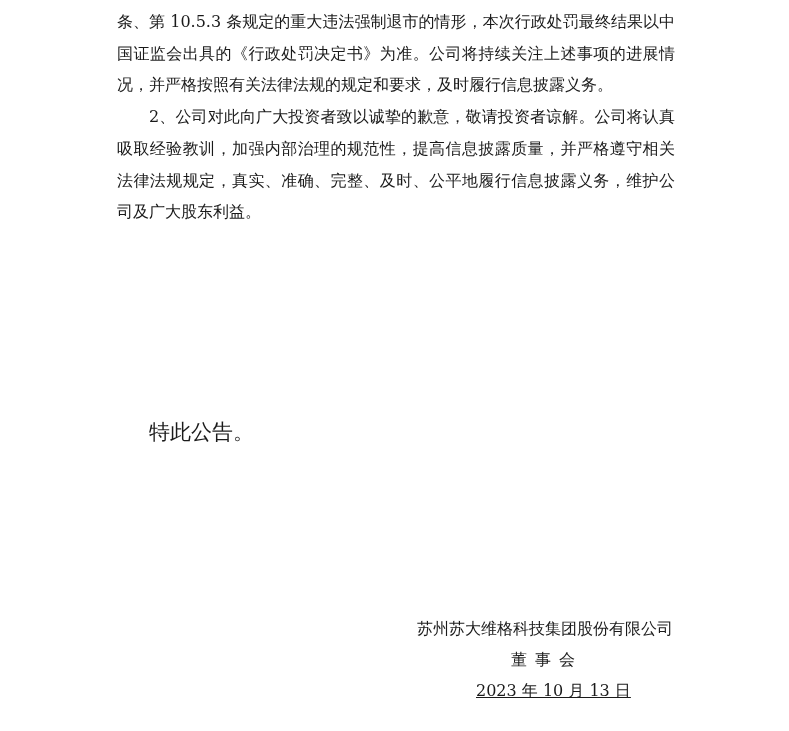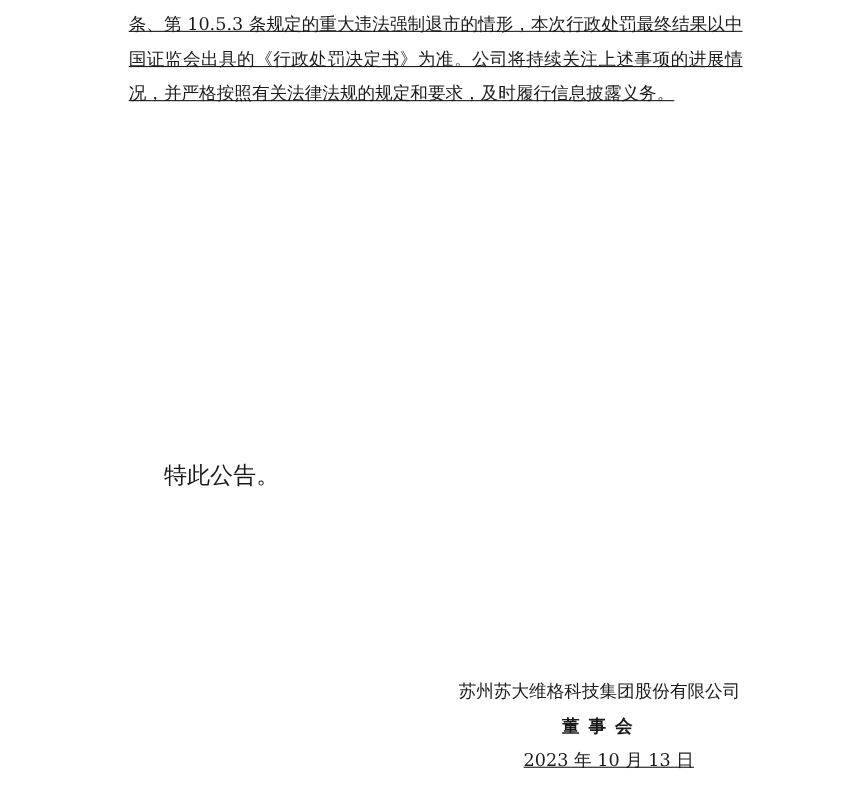--- a/index.html
+++ b/index.html
@@ -6,41 +6,42 @@
   body {
     width: 789px; height: 731px; position: relative; overflow: hidden;
     font-family: "DejaVu Serif", "Liberation Serif", serif;
     color: #1a1a1a;
   }
   .page { position: absolute; left: 0; top: 0; width: 789px; height: 731px; }
   .body-text {
     position: absolute; left: 117px; width: 558px; top: 6px;
     font-size: 16px; line-height: 31.7px; text-align: justify;
   }
-  .para { margin: 0; text-indent: 0; text-decoration: underline; }
+  .para { margin: 0; text-indent: 0; }
   .para.indent { text-indent: 32px; }
   .closing {
     position: absolute; left: 149px; top: 417px;
     font-size: 21px; line-height: 31.7px;
   }
   .signature {
     position: absolute; left: 400px; width: 360px; top: 613px;
     font-size: 16px; line-height: 31px;
   }
   .sig-line { position: absolute; white-space: nowrap; text-align: right; }
   .sig-company { left: 17px; top: 0; }
-  .sig-board { left: 111px; top: 31px; letter-spacing: 8px; font-weight: bold; }
+  .sig-board { left: 111px; top: 31px; letter-spacing: 8px; }
   .sig-date { left: 76px; top: 62px; text-decoration: underline; }
 </style>
 </head>
 <body>
 
 <div class="page">
   <div class="body-text">
     <p class="para">条、第 10.5.3 条规定的重大违法强制退市的情形，本次行政处罚最终结果以中国证监会出具的《行政处罚决定书》为准。公司将持续关注上述事项的进展情况，并严格按照有关法律法规的规定和要求，及时履行信息披露义务。</p>
+    <p class="para indent">2、公司对此向广大投资者致以诚挚的歉意，敬请投资者谅解。公司将认真吸取经验教训，加强内部治理的规范性，提高信息披露质量，并严格遵守相关法律法规规定，真实、准确、完整、及时、公平地履行信息披露义务，维护公司及广大股东利益。</p>
   </div>
 
   <div class="closing">特此公告。</div>
 
   <div class="signature">
     <div class="sig-line sig-company">苏州苏大维格科技集团股份有限公司</div>
     <div class="sig-line sig-board">董事会</div>
     <div class="sig-line sig-date">2023 年 10 月 13 日</div>
   </div>
 </div>

